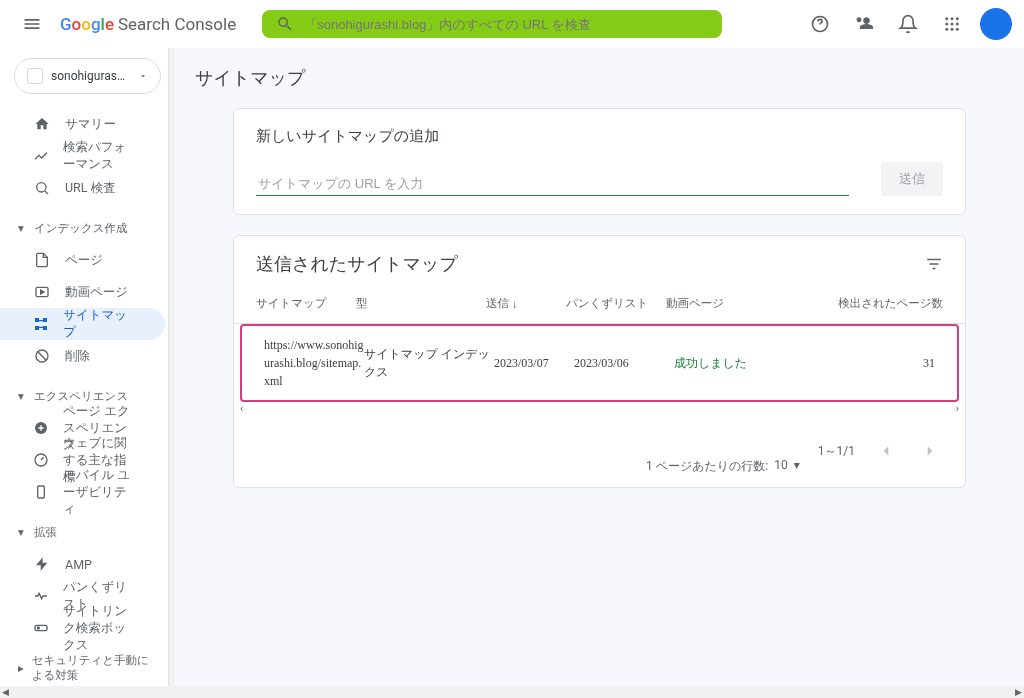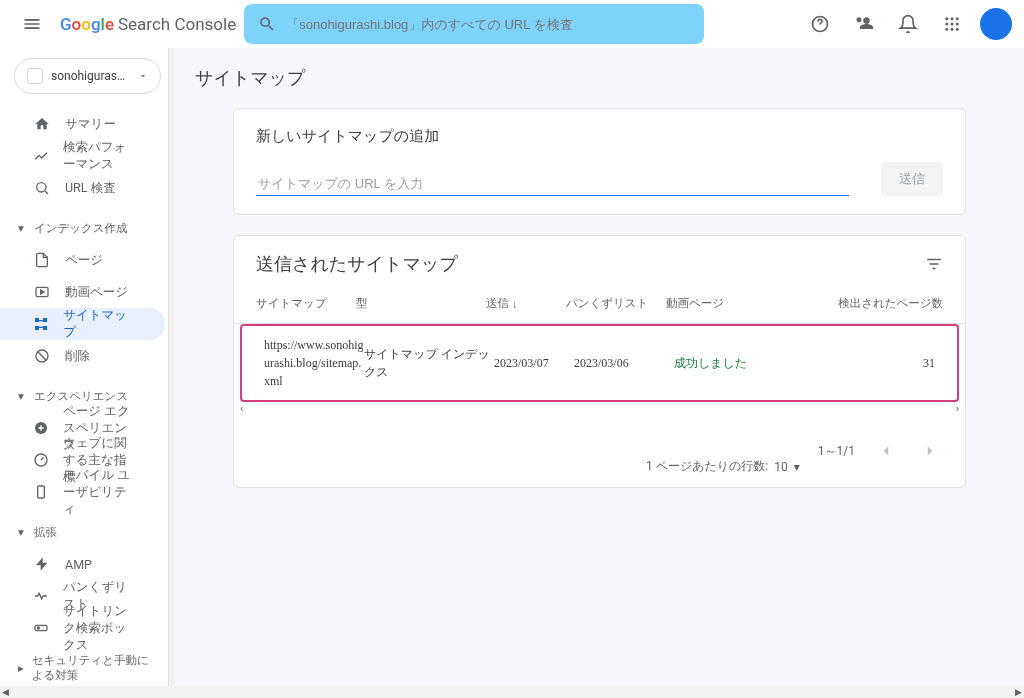--- a/index.html
+++ b/index.html
@@ -6,21 +6,21 @@
 body { font-family: 'Google Sans', Roboto, Arial, sans-serif; background: #fff; color: #3c4043; font-size: 13px; overflow: hidden; }
 .app { display: flex; flex-direction: column; height: 698px; width: 1024px; }
 
 
 .header { display: flex; align-items: center; height: 48px; padding: 0 12px; gap: 8px; }
 .menu-btn { width: 40px; height: 40px; display: flex; align-items: center; justify-content: center; border-radius: 50%; cursor: pointer; color: #5f6368; }
 .logo { display: flex; align-items: flex-end; gap: 2px; font-size: 17px; }
 .logo-g { font-weight: 500; }
 .g1{color:#4285F4;}.g2{color:#EA4335;}.g3{color:#FBBC05;}.g4{color:#4285F4;}.g5{color:#34A853;}.g6{color:#EA4335;}
 .logo-sc { color: #5f6368; font-weight: 400; margin-left: 2px; }
-.search-bar { flex: 0 0 460px; height: 40px; background: #7dd3fc; border-radius: 8px; display: flex; align-items: center; padding: 0 14px; gap: 10px; color: #5f6368; }
+.search-bar { flex: 0 0 460px; height: 28px; background: #84cc16; border-radius: 8px; display: flex; align-items: center; padding: 0 14px; margin-left: 18px; gap: 10px; color: #5f6368; }
 .search-bar input { border: none; background: transparent; flex: 1; font-size: 13px; color: #5f6368; outline: none; }
 .header-spacer { flex: 1; }
 .header-icons { display: flex; align-items: center; gap: 4px; }
 .header-icon { width: 40px; height: 40px; display: flex; align-items: center; justify-content: center; color: #5f6368; cursor: pointer; border-radius: 50%; }
 .avatar { width: 32px; height: 32px; border-radius: 50%; background: #1a73e8; margin-left: 4px; }
 
 
 .body { display: flex; flex: 1; overflow: hidden; }
 .sidebar { width: 175px; padding-top: 10px; overflow-y: auto; position: relative; }
 .sidebar::after { content:''; position:absolute; right:0; top:0; bottom:0; width:6px; background:#f1f1f1; border-left:1px solid #e0e0e0;}
@@ -56,21 +56,21 @@
 .c-type { width: 130px; }
 .c-sent { width: 80px; display:flex; align-items:center; gap:3px; }
 .c-read { width: 100px; }
 .c-status { width: 100px; }
 .c-pages { flex: 1; text-align: right; }
 .status-success { color: #188038; }
 .highlight-row { border: 2px solid #d23f7f; border-radius: 4px; margin: 0 6px; }
 
 .scroll-row { display:flex; justify-content:space-between; padding: 0 6px; color:#5f6368; font-size:11px;}
 .pagination { display: flex; align-items: center; justify-content: flex-end; padding: 12px 22px; gap: 18px; color: #5f6368; font-size: 12px; }
-.pagination .sel { display: flex; align-items: center; gap: 6px; margin-top: 31px; }
+.pagination .sel { display: flex; gap: 6px; margin-top: 31px; }
 .page-btn { color: #bdc1c6; cursor: pointer; padding: 4px; }
 
 .bottom-scroll { position: absolute; bottom: 0; left: 0; right: 0; height: 12px; background: #f1f1f1; display:flex; justify-content:space-between; align-items:center; padding:0 2px; font-size:9px; color:#5f6368;}
 
 svg { display: block; }
 </style>
 </head>
 <body>
 
 <div class="app">

